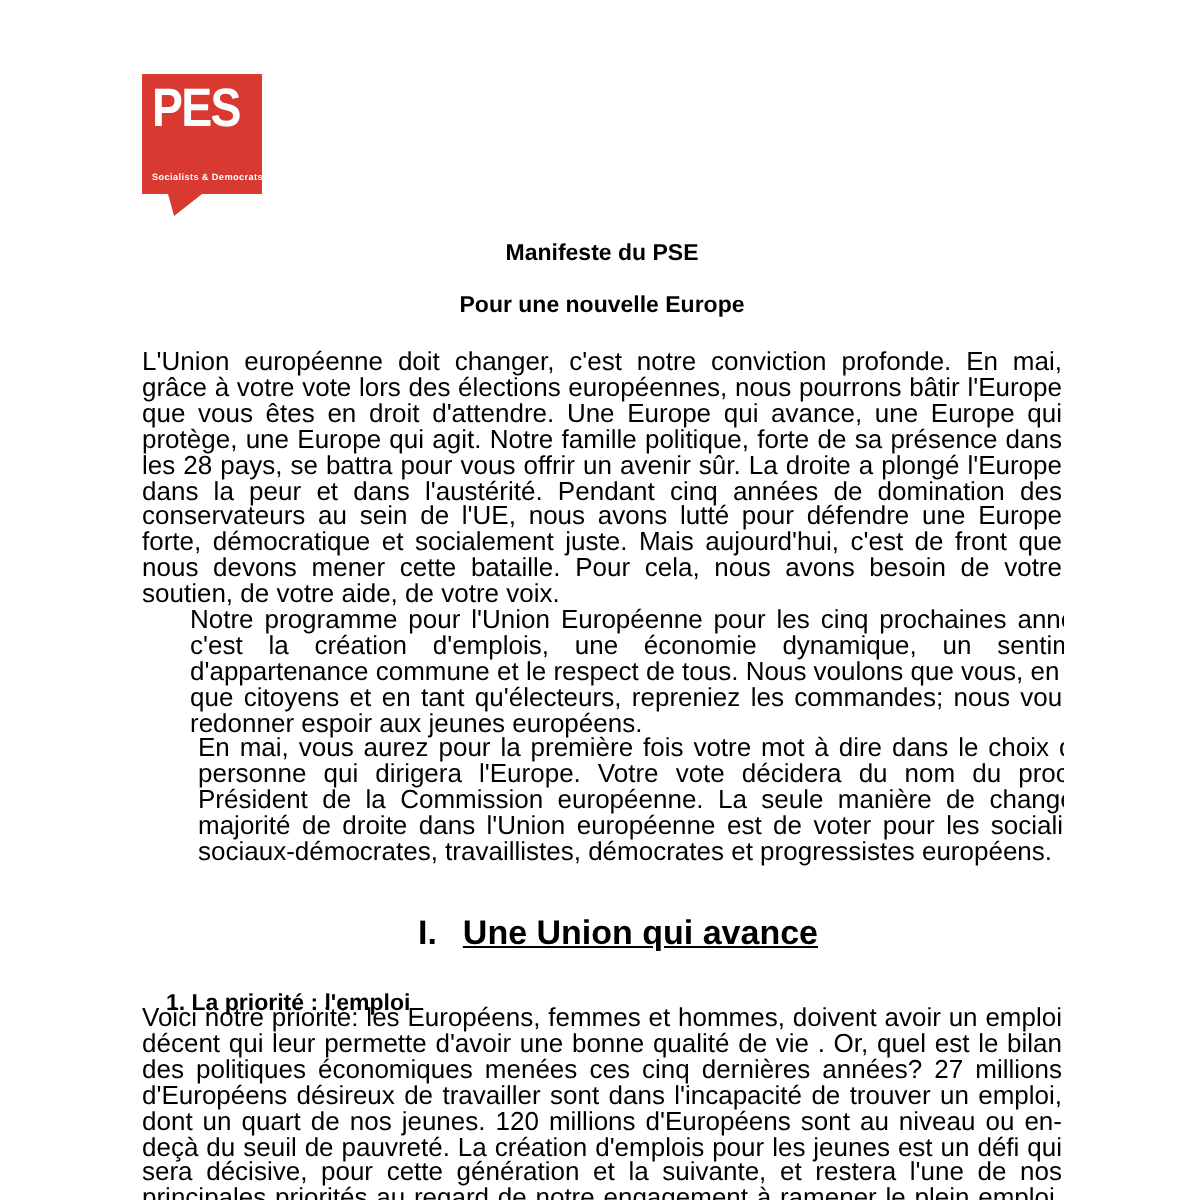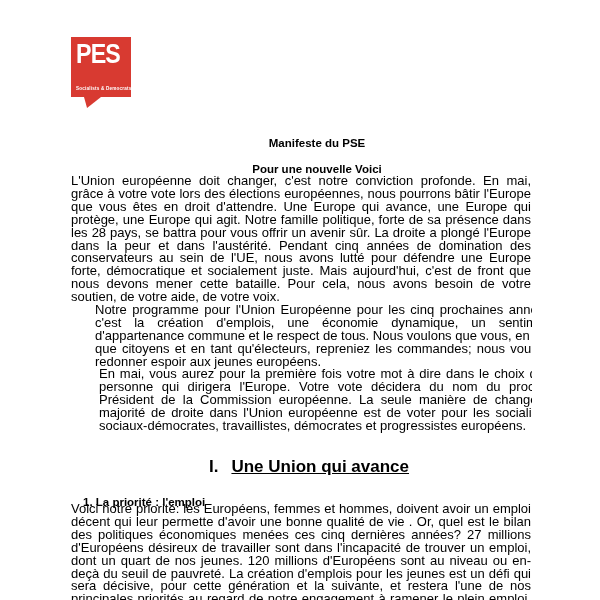--- a/index.html
+++ b/index.html
@@ -43,21 +43,21 @@
   }
   .logo-tail {
     position: absolute; left: 13px; top: 60px;
     width: 17px; height: 11px;
     background: #d83a31;
     clip-path: polygon(0 0, 100% 0, 18% 100%);
   }
 
   
   .doc-title, .doc-subtitle {
-    margin: 16px; text-align: center;
+    margin: 0; text-align: center;
     font-size: 11.5px; font-weight: bold; line-height: 13px;
   }
   .doc-title    { top: 121px; }
   .doc-subtitle { top: 147px; }
 
   .section-heading { top: 460px; text-align: center; font-size: 17px; font-weight: bold; line-height: 13px; }
   .section-heading .inner { position: relative; left: 8px; display: inline-block; }
   .section-number { margin-right: 13px; }
   .section-label  { text-decoration: underline; }
 
@@ -89,21 +89,21 @@
   <div class="logo">
     <div class="logo-square">
       <div class="logo-acronym">PES</div>
       <div class="logo-tagline">Socialists &amp; Democrats</div>
     </div>
     <div class="logo-tail"></div>
   </div>
 
   <h1 class="abs doc-title">Manifeste du PSE</h1>
 
-  <h2 class="abs doc-subtitle">Pour une nouvelle Voici</h2>
+  <h2 class="abs doc-subtitle">Pour une nouvelle Europe</h2>
 
   <p class="abs para p1">L'Union européenne doit changer, c'est notre conviction profonde. En mai, grâce à votre vote lors des élections européennes, nous pourrons bâtir l'Europe que vous êtes en droit d'attendre. Une Europe qui avance, une Europe qui protège, une Europe qui agit. Notre famille politique, forte de sa présence dans les 28 pays, se battra pour vous offrir un avenir sûr. La droite a plongé l'Europe dans la peur et dans l'austérité. Pendant cinq années de domination des conservateurs au sein de l'UE, nous avons lutté pour défendre une Europe forte, démocratique et socialement juste. Mais aujourd'hui, c'est de front que nous devons mener cette bataille. Pour cela, nous avons besoin de votre soutien, de votre aide, de votre voix.</p>
 
   <p class="abs para p2">Notre programme pour l'Union Européenne pour les cinq prochaines années, c'est la création d'emplois, une économie dynamique, un sentiment d'appartenance commune et le respect de tous. Nous voulons que vous, en tant que citoyens et en tant qu'électeurs, repreniez les commandes; nous voulons redonner espoir aux jeunes européens.</p>
 
   <p class="abs para p3">En mai, vous aurez pour la première fois votre mot à dire dans le choix de la personne qui dirigera l'Europe. Votre vote décidera du nom du prochain Président de la Commission européenne. La seule manière de changer la majorité de droite dans l'Union européenne est de voter pour les socialistes, sociaux-démocrates, travaillistes, démocrates et progressistes européens.</p>
 
   <div class="abs section-heading">
     <span class="inner">
       <span class="section-number">I.</span><span class="section-label">Une Union qui avance</span>

